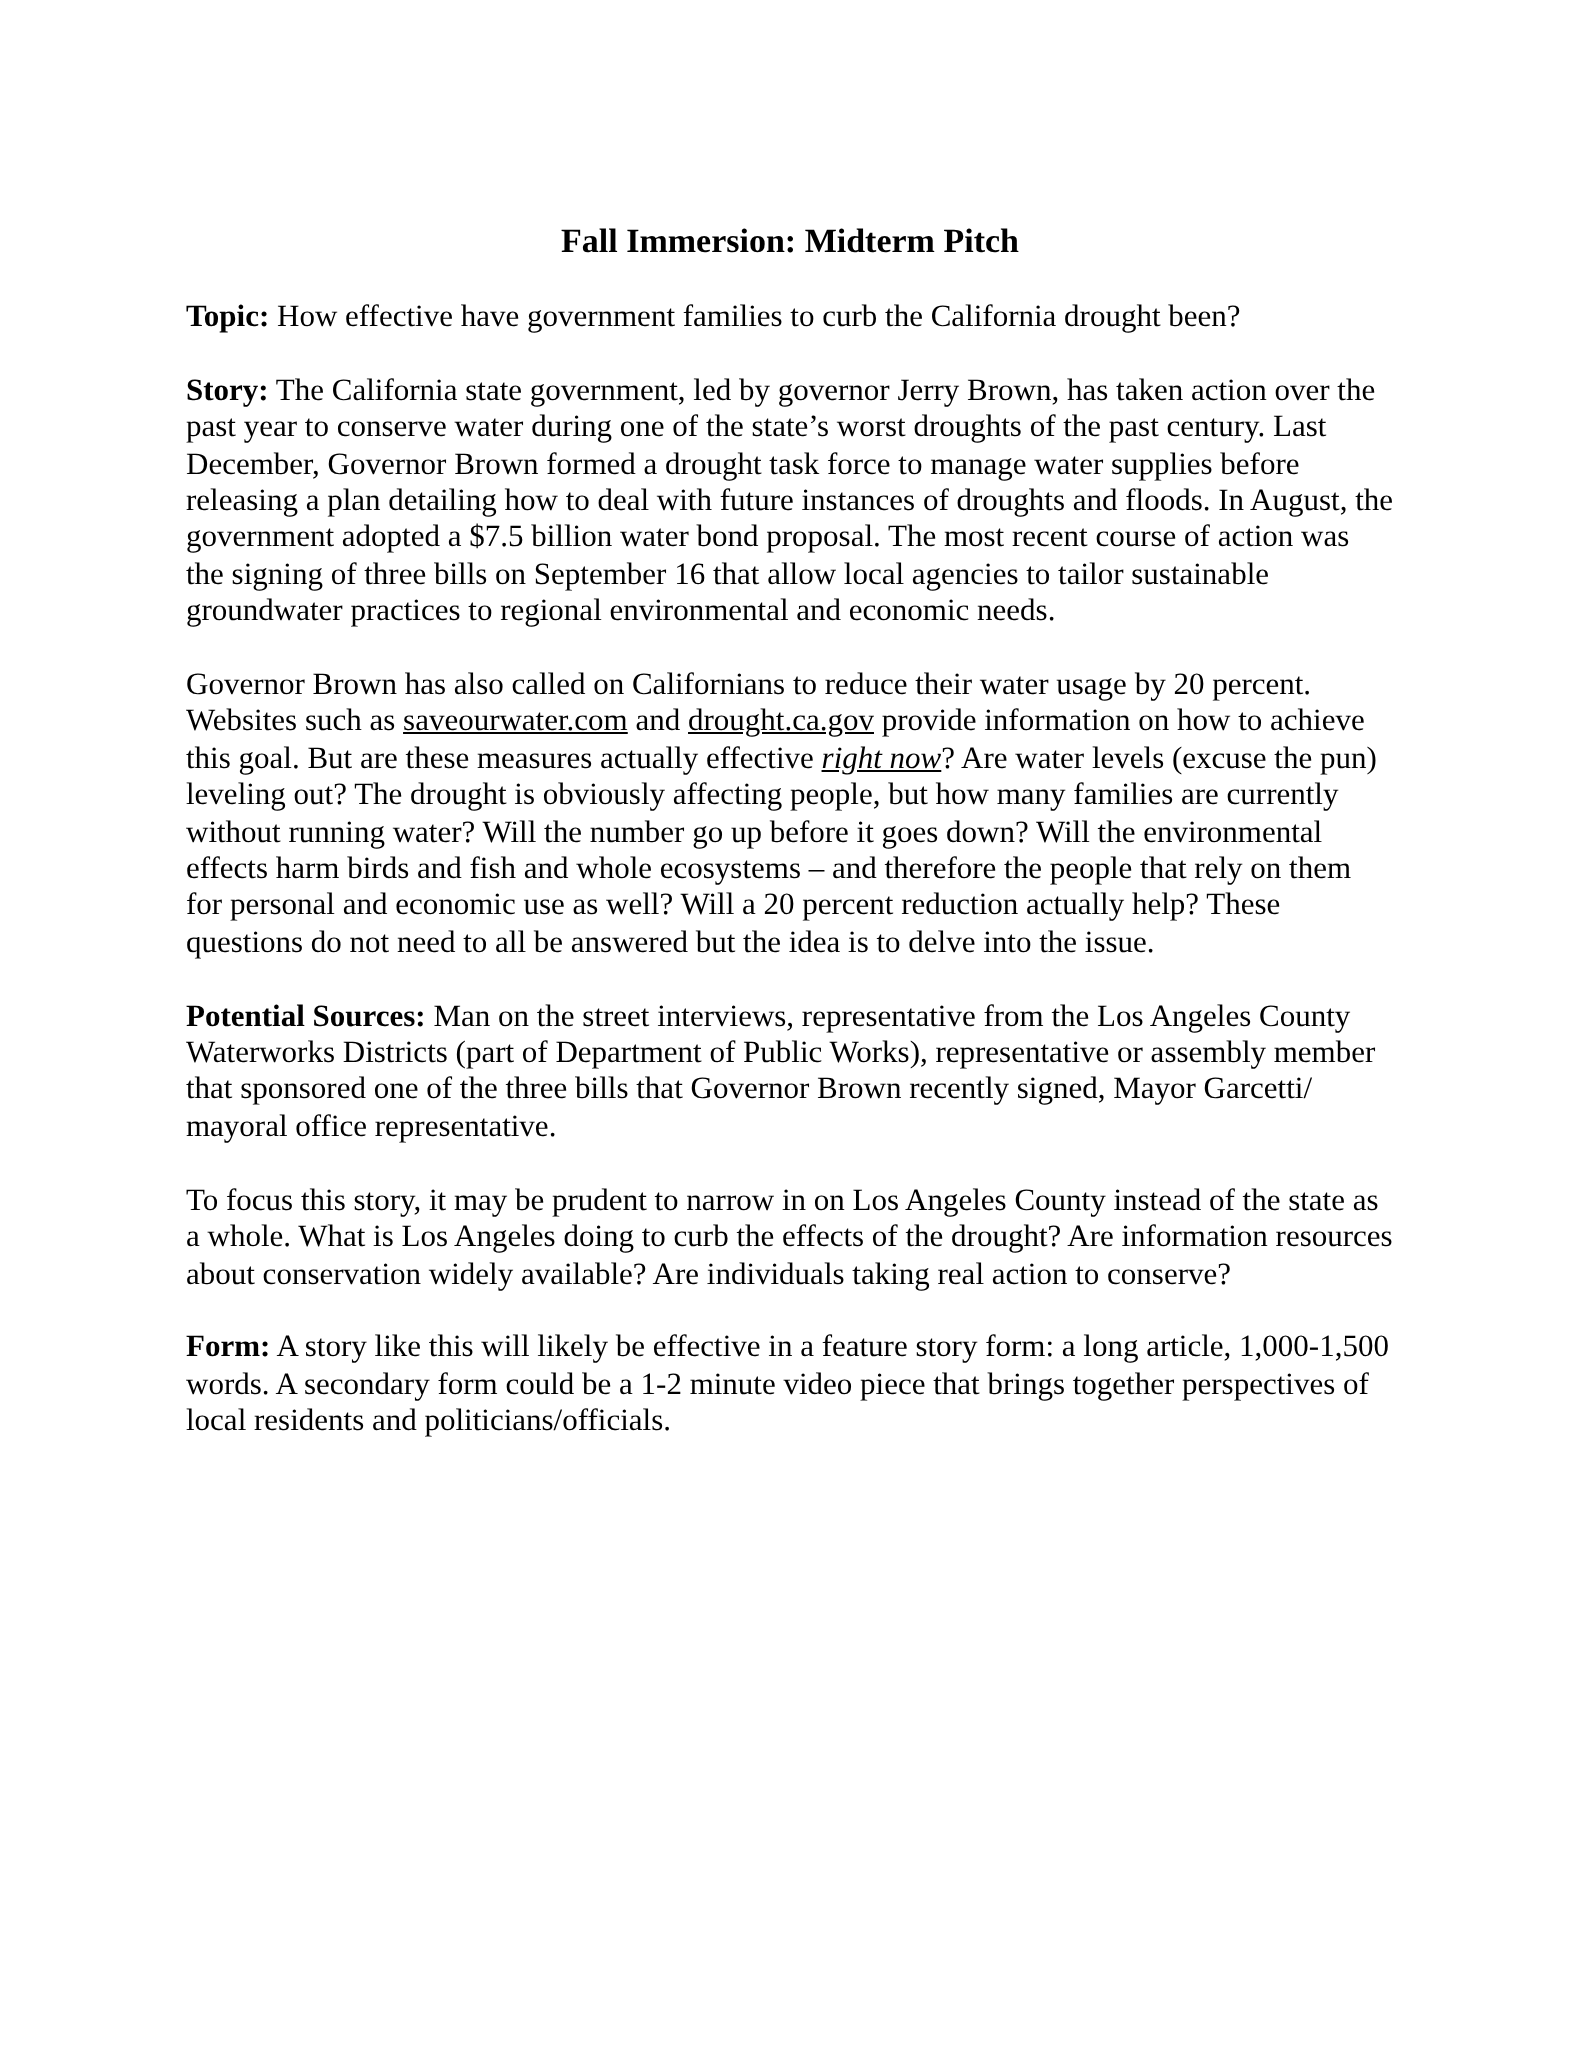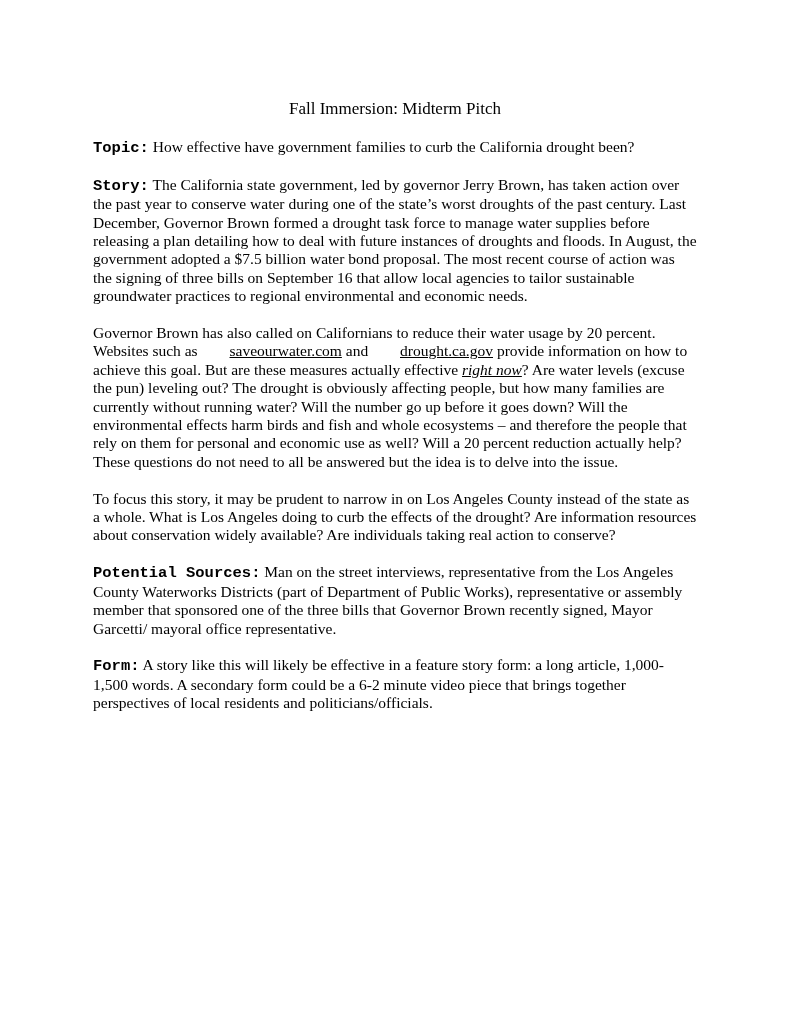--- a/index.html
+++ b/index.html
@@ -19,47 +19,45 @@
   .content {
     position: absolute;
     left: 93px;
     top: 94px;
     width: 604px;
     font-size: 15.5px;
     line-height: 18.4px;
     text-align: left;
   }
   .doc-title {
-    margin: 4px;
+    margin: 16px;
     font-size: 17px;
     line-height: 21px;
-    font-weight: normal;
+    font-weight: bold;
     text-align: center;
   }
   .doc-author {
     margin: 0;
     font-size: 15.5px;
     line-height: 19px;
     text-align: center;
   }
   p.para {
     margin: 18.4px 0 0 0;
   }
   p.para-topic {
     margin-top: 19px;
   }
   .para b {
     font-weight: bold;
-    font-family: Liberation Mono, monospace;
   }
   a.doc-link {
     color: #000000;
     text-decoration: underline;
     cursor: pointer;
-    margin-left: 28px;
   }
   em.doc-em {
     font-style: italic;
     text-decoration: underline;
   }
 </style>
 </head>
 <body>
 
 <div class="page">
@@ -67,20 +65,20 @@
 
     <h1 class="doc-title">Fall Immersion: Midterm Pitch</h1>
 
 
     <p class="para para-topic"><b>Topic:</b><span> How effective have government families to curb the California drought been?</span></p>
 
     <p class="para"><b>Story:</b><span> The California state government, led by governor Jerry Brown, has taken action over the past year to conserve water during one of the state’s worst droughts of the past century. Last December, Governor Brown formed a drought task force to manage water supplies before releasing a plan detailing how to deal with future instances of droughts and floods. In August, the government adopted a $7.5 billion water bond proposal. The most recent course of action was the signing of three bills on September 16 that allow local agencies to tailor sustainable groundwater practices to regional environmental and economic needs.</span></p>
 
     <p class="para"><span>Governor Brown has also called on Californians to reduce their water usage by 20 percent. Websites such as </span><a class="doc-link">saveourwater.com</a><span> and </span><a class="doc-link">drought.ca.gov</a><span> provide information on how to achieve this goal. But are these measures actually effective </span><em class="doc-em">right now</em><span>? Are water levels (excuse the pun) leveling out? The drought is obviously affecting people, but how many families are currently without running water? Will the number go up before it goes down? Will the environmental effects harm birds and fish and whole ecosystems – and therefore the people that rely on them for personal and economic use as well? Will a 20 percent reduction actually help? These questions do not need to all be answered but the idea is to delve into the issue.</span></p>
 
+    <p class="para"><b>Potential Sources:</b><span> Man on the street interviews, representative from the Los Angeles County Waterworks Districts (part of Department of Public Works), representative or assembly member that sponsored one of the three bills that Governor Brown recently signed, Mayor Garcetti/ mayoral office representative.</span></p>
+
     <p class="para"><span>To focus this story, it may be prudent to narrow in on Los Angeles County instead of the state as a whole. What is Los Angeles doing to curb the effects of the drought? Are information resources about conservation widely available? Are individuals taking real action to conserve?</span></p>
 
-    <p class="para"><b>Potential Sources:</b><span> Man on the street interviews, representative from the Los Angeles County Waterworks Districts (part of Department of Public Works), representative or assembly member that sponsored one of the three bills that Governor Brown recently signed, Mayor Garcetti/ mayoral office representative.</span></p>
-
-    <p class="para"><b>Form:</b><span> A story like this will likely be effective in a feature story form: a long article, 1,000-1,500 words. A secondary form could be a 6-2 minute video piece that brings together perspectives of local residents and politicians/officials.</span></p>
+    <p class="para"><b>Form:</b><span> A story like this will likely be effective in a feature story form: a long article, 1,000-1,500 words. A secondary form could be a 1-2 minute video piece that brings together perspectives of local residents and politicians/officials.</span></p>
 
   </div>
 </div>
 
 </body></html>

